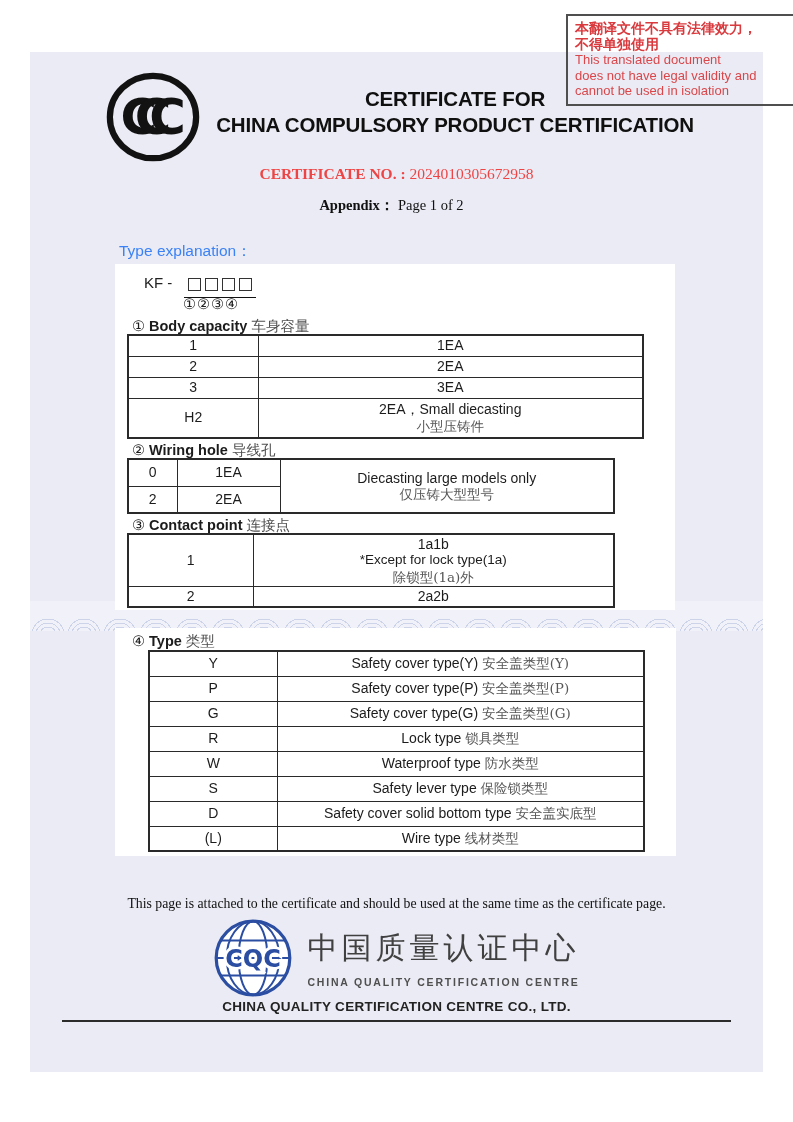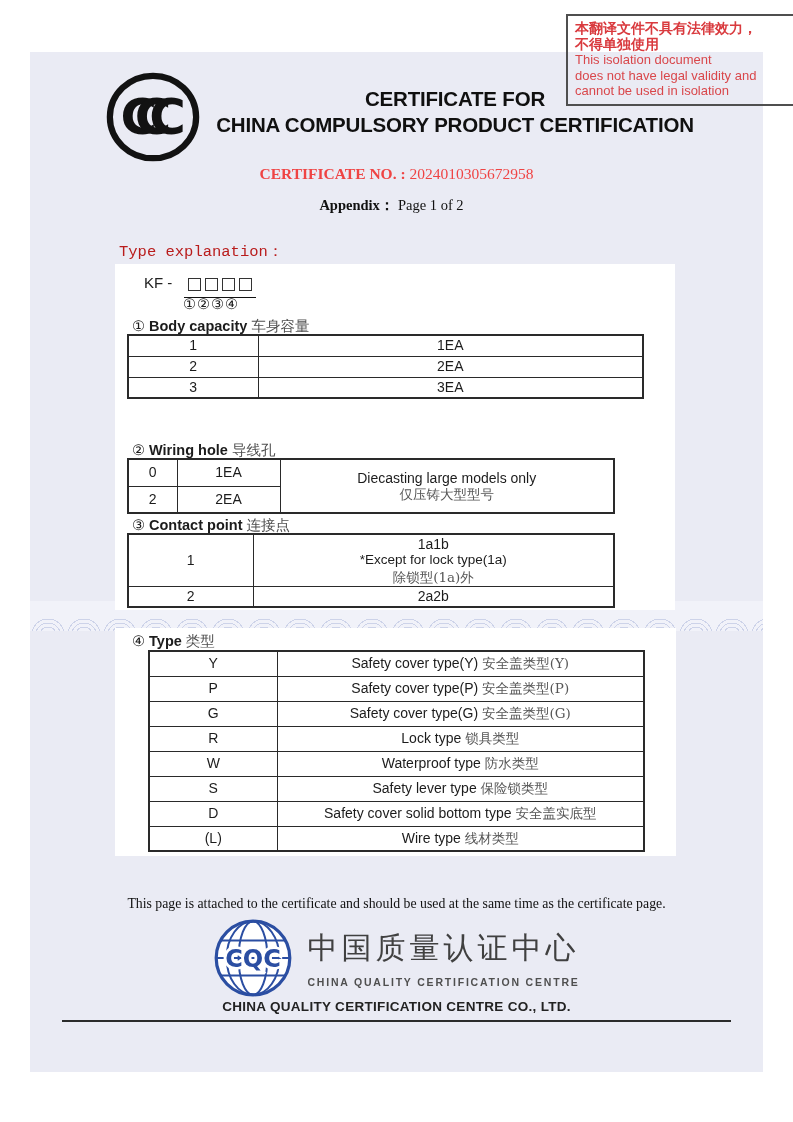--- a/index.html
+++ b/index.html
@@ -22,21 +22,21 @@
   
   .ccc-logo{position:absolute;left:105px;top:71px;width:96px;height:92px;}
   .title{position:absolute;left:205px;top:86px;width:500px;text-align:center;
          font-weight:800;font-size:20.5px;line-height:26px;color:#101010;letter-spacing:-0.2px;}
   .certline{position:absolute;left:30px;top:165px;width:733px;text-align:center;
             font-family:"Liberation Serif",serif;font-size:15.5px;color:#ef4444;}
   .certline b{font-weight:bold;}
   .appendix{position:absolute;left:30px;top:196px;width:723px;text-align:center;
             font-family:"Liberation Serif",serif;font-size:14.5px;color:#111;}
 
-  .type-label{position:absolute;left:119px;top:241px;font-family:Liberation Mono, monospace;font-size:15.5px;color:#b91c1c;}
+  .type-label{position:absolute;left:119px;top:241px;font-family:Liberation Sans, sans-serif;font-size:15.5px;color:#3b82f6;}
 
   .panel{position:absolute;background:#ffffff;}
   .panel1{left:115px;top:264px;width:560px;height:346px;}
   .panel2{left:115px;top:628px;width:561px;height:228px;}
 
   .kf-line{position:absolute;left:29px;top:10px;font-size:15px;color:#222;}
   .kf-boxes{display:inline-block;margin-left:12px;border-bottom:1.5px solid #111;padding:0 2px 3px 2px;vertical-align:-3px;}
   .kf-sq{display:inline-block;width:11px;height:11px;border:1.6px solid #333;margin:0 2px;background:#fff;}
   .kf-digits{position:absolute;left:68px;top:32px;font-size:14.5px;letter-spacing:1px;color:#222;}
 
@@ -67,21 +67,21 @@
 </head>
 <body>
 
 <div class="canvas">
   <div class="page"></div>
   <div class="watermark"></div>
 
   <div class="notice">
     <div class="zh">本翻译文件不具有法律效力，</div>
     <div class="zh">不得单独使用</div>
-    <div class="en">This isolation document</div>
+    <div class="en">This translated document</div>
     <div class="en">does not have legal validity and</div>
     <div class="en">cannot be used in isolation</div>
   </div>
 
   <svg class="ccc-logo" viewBox="0 0 100 96">
     <ellipse cx="50" cy="48" rx="45" ry="43" fill="none" stroke="#121212" stroke-width="6.5"></ellipse>
     <text x="16" y="66" font-family="DejaVu Sans, sans-serif" font-size="52" font-weight="bold" fill="#121212">C</text>
     <text x="31" y="66" font-family="DejaVu Sans, sans-serif" font-size="52" font-weight="bold" fill="#121212">C</text>
     <text x="46" y="66" font-family="DejaVu Sans, sans-serif" font-size="52" font-weight="bold" fill="#121212">C</text>
   </svg>
@@ -122,20 +122,27 @@
         <td>1</td>
         <td>1EA</td>
       </tr>
       <tr style="height:21px">
         <td>2</td>
         <td>2EA</td>
       </tr>
       <tr style="height:21px">
         <td>3</td>
         <td>3EA</td>
+      </tr>
+      <tr style="height:40px">
+        <td>H2</td>
+        <td>
+          <span class="small-line" style="font-size:14px">2EA，Small diecasting</span>
+          <span class="small-line zh">小型压铸件</span>
+        </td>
       </tr>
     </tbody>
       </table>
 
     <div class="sec-h" style="left:17px;top:177px;">
       <span>②</span>
       <span style="font-weight:bold;">Wiring hole</span>
       <span class="zh">导线孔</span>
     </div>
     <table class="tbl" style="left:12px;top:194px;width:488px;">

